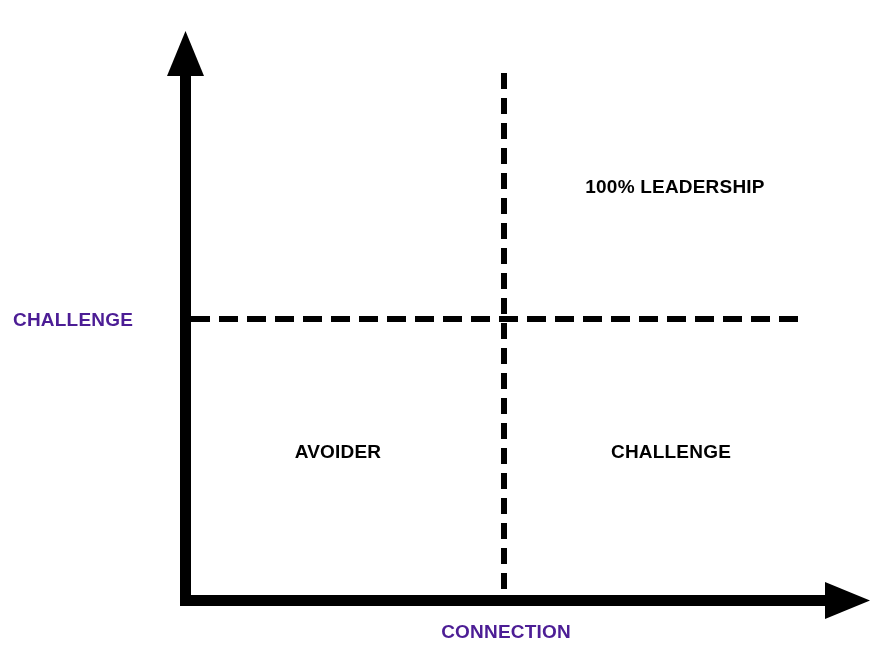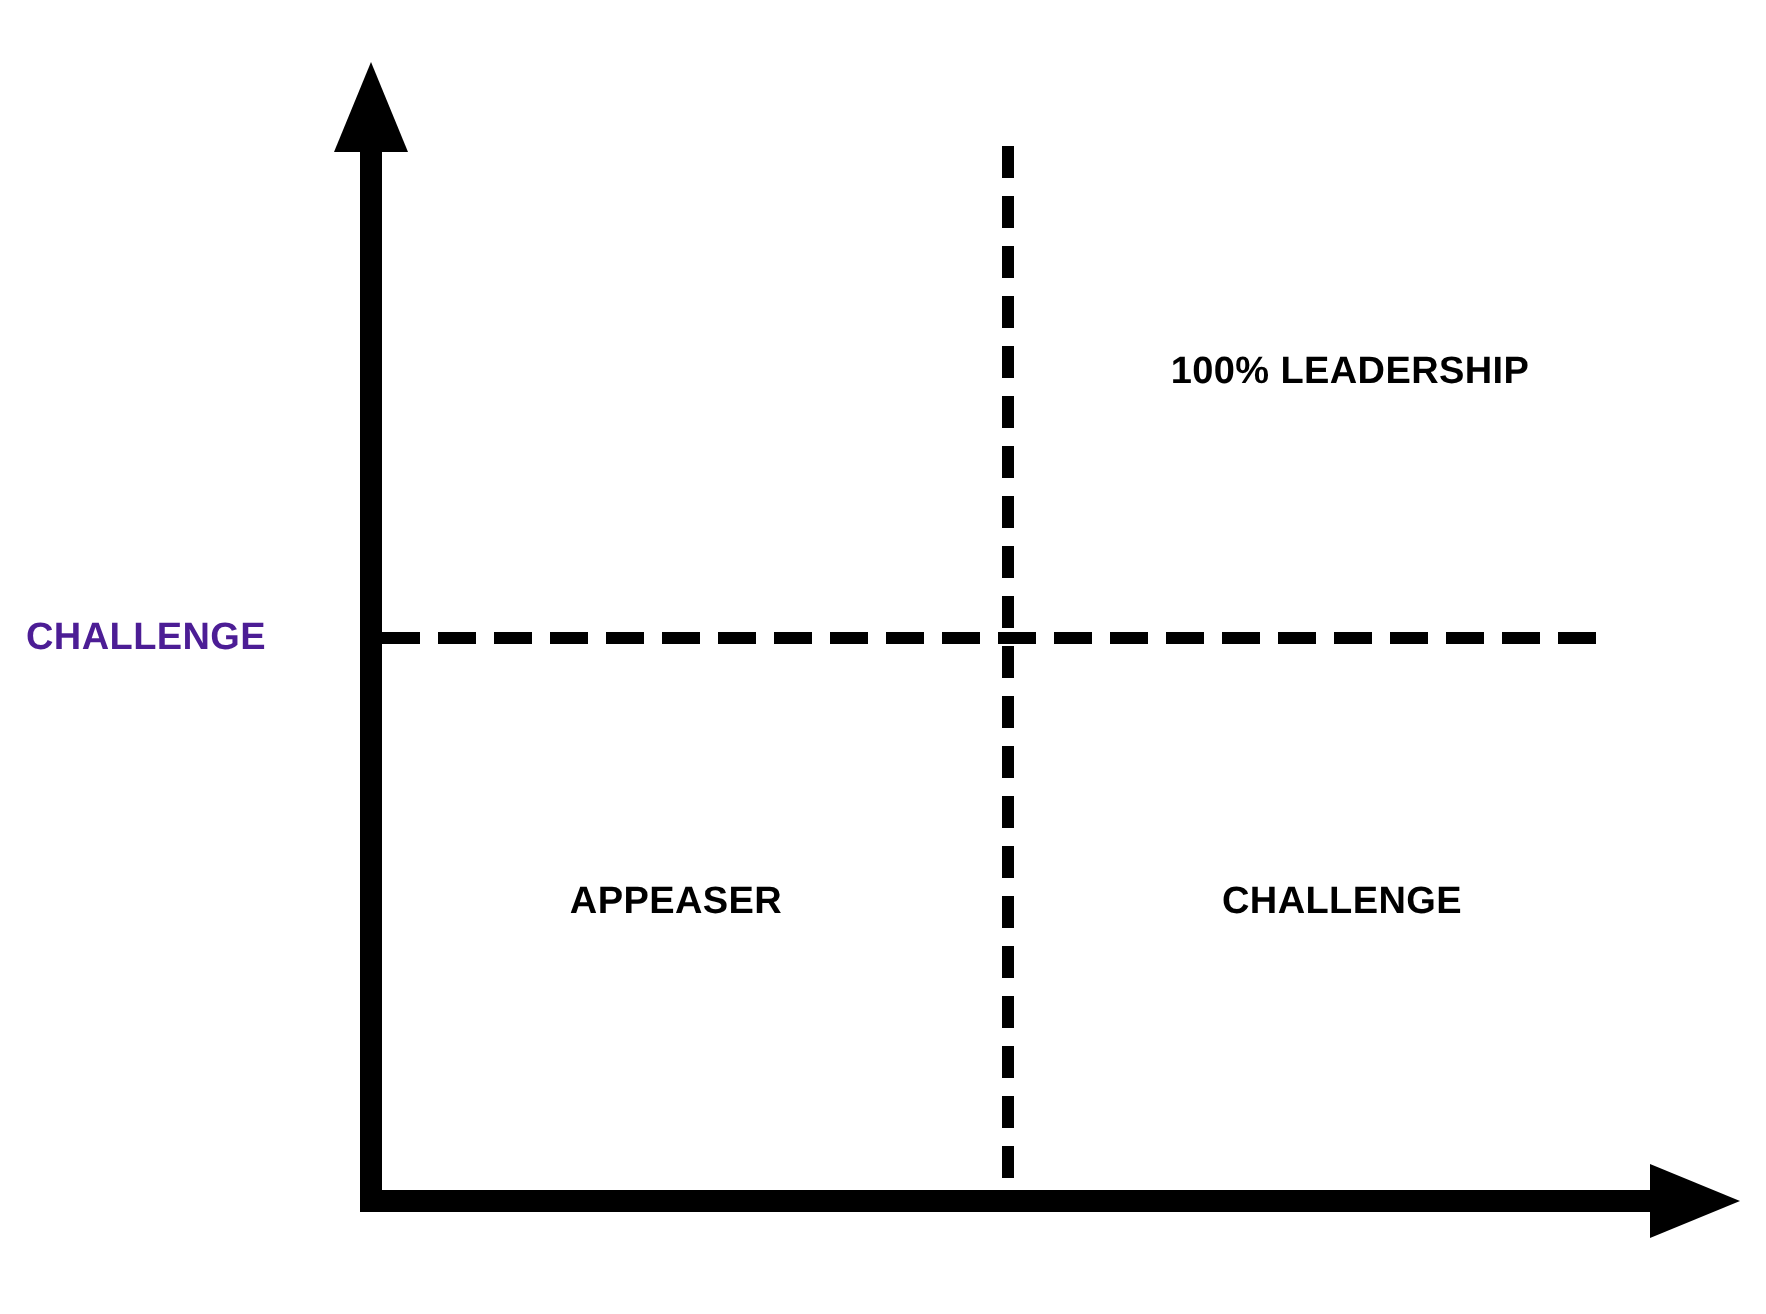--- a/index.html
+++ b/index.html
@@ -80,21 +80,22 @@
       <polygon points="870,600.5 825,619 825,582" fill="#000000"></polygon>
     </g>
 
     <line x1="191" y1="319" x2="806" y2="319" stroke="#000000" stroke-width="6" stroke-dasharray="19 9" stroke-linecap="butt"></line>
 
     <line x1="504" y1="73" x2="504" y2="596" stroke="#000000" stroke-width="6" stroke-dasharray="16 9" stroke-linecap="butt"></line>
   </svg>
 
   <div class="axis-label" id="label-challenge">CHALLENGE</div>
 
+  <div class="axis-label" id="label-connection">CONNECTION</div>
 
 
   <div class="quad-label" id="label-leadership">100% LEADERSHIP</div>
 
-  <div class="quad-label" id="label-avoider">APPEASER</div>
+  <div class="quad-label" id="label-avoider">AVOIDER</div>
 
   <div class="quad-label" id="label-appeaser">CHALLENGE</div>
 
 </div>
 
 </body></html>

